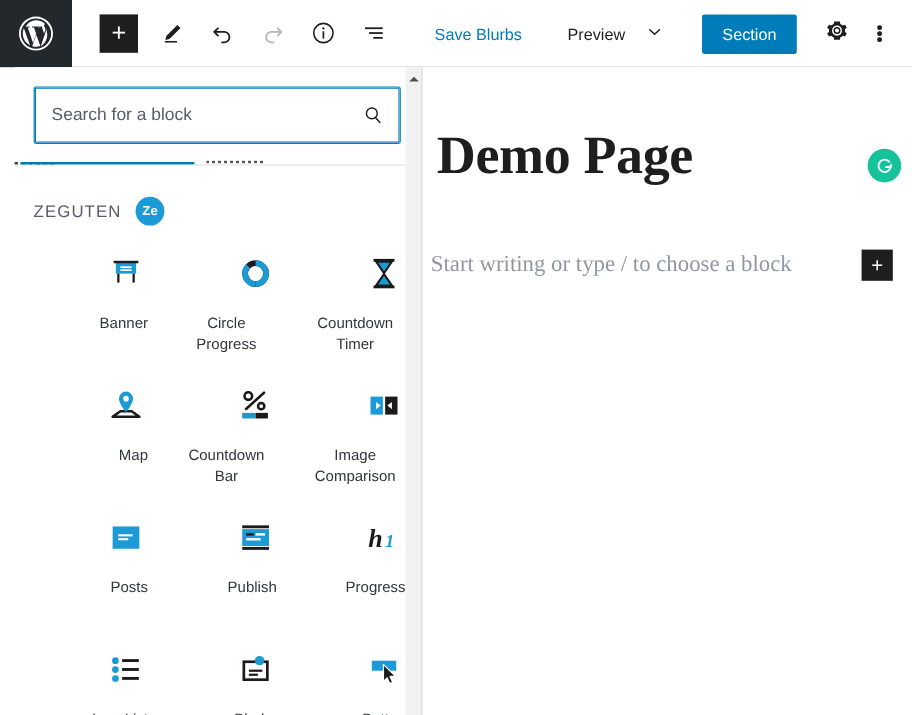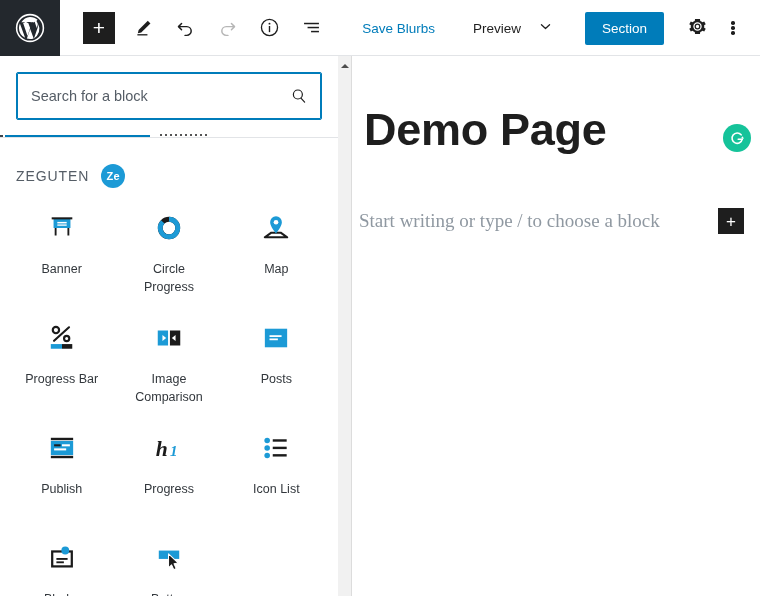--- a/index.html
+++ b/index.html
@@ -80,21 +80,21 @@
   }
   .gear-btn { margin-left: 18px; }
   .dots-btn { margin-left: 6px; }
   .dots-btn .d {
     width: 3.5px; height: 3.5px; border-radius: 50%;
     background: #1e1e1e; display: block; margin: 1.6px 0;
   }
 
   
   .inserter-panel {
-    position: absolute; top: 56px; left: 0;
+    position: absolute; top: 56px; left: 12px;
     width: 338px; height: 540px;
     background: #fff;
     overflow: hidden;
   }
   .search-wrap { padding: 16px 16px 0 16px; }
   .search-box {
     position: relative;
     border: 1px solid #007cba;
     box-shadow: 0 0 0 1px #007cba inset;
     border-radius: 2px;
@@ -160,21 +160,21 @@
   }
 
   .block-grid {
     display: grid;
     grid-template-columns: repeat(3, 1fr);
     padding: 8px 8px 0 8px;
     row-gap: 0;
   }
   .block-item {
     display: flex; flex-direction: column;
-    align-items: center;
+    align-items: flex-end;
     padding: 14px 4px 6px 4px;
     cursor: pointer;
     height: 110px;
   }
   .block-icon {
     width: 36px; height: 36px;
     display: flex; align-items: center; justify-content: center;
     margin-bottom: 14px;
   }
   .block-icon svg { display: block; }
@@ -206,21 +206,21 @@
   }
 
   
   .canvas {
     position: absolute; top: 56px; left: 353px;
     width: 407px; height: 540px;
     background: #fff;
     overflow: hidden;
   }
   .post-title {
-    font-family: Liberation Sans, sans-serif;
+    font-family: Liberation Serif, serif;
     font-size: 45px;
     font-weight: 700;
     color: #1e1e1e;
     padding: 48px 0 0 11px;
     line-height: 1.15;
     letter-spacing: -.3px;
   }
   .grammarly {
     position: absolute; top: 68px; right: 9px;
     width: 28px; height: 28px; border-radius: 50%;
@@ -392,20 +392,33 @@
         <span class="block-icon">
           <svg width="28" height="28" viewBox="0 0 32 32">
             <circle cx="16" cy="16" r="10" fill="none" stroke="#1b1b1b" stroke-width="5.5"></circle>
             <path d="M16 6a10 10 0 0 1 0 20" fill="none" stroke="#1c9ad6" stroke-width="5.5"></path>
             <path d="M16 26a10 10 0 0 1-7.1-17" fill="none" stroke="#1c9ad6" stroke-width="5.5"></path>
           </svg>
         </span>
         <span class="block-label">Circle Progress</span>
       </div>
 
+      <div class="block-item">
+        <span class="block-icon">
+          <svg width="28" height="30" viewBox="0 0 32 34">
+            <rect x="6" y="3" width="20" height="2.6" fill="#1b1b1b"></rect>
+            <rect x="6" y="28.4" width="20" height="2.6" fill="#1b1b1b"></rect>
+            <path d="M8.5 5.6h15L16 16.5z" fill="#1c9ad6"></path>
+            <path d="M8.5 28.4h15L16 17.5z" fill="#1c9ad6"></path>
+            <path d="M8.5 5.6h15L16 16.5z" fill="none" stroke="#1b1b1b" stroke-width="2"></path>
+            <path d="M8.5 28.4h15L16 17.5z" fill="none" stroke="#1b1b1b" stroke-width="2"></path>
+          </svg>
+        </span>
+        <span class="block-label">Countdown Timer</span>
+      </div>
 
       <div class="block-item">
         <span class="block-icon">
           <svg width="30" height="28" viewBox="0 0 32 30">
             <path d="M4 25 11 20h10l7 5z" fill="none" stroke="#1b1b1b" stroke-width="2.2" stroke-linejoin="round"></path>
             <path d="M16 2.5a6.3 6.3 0 0 0-6.3 6.3c0 4.7 6.3 12 6.3 12s6.3-7.3 6.3-12A6.3 6.3 0 0 0 16 2.5z" fill="#1c9ad6"></path>
             <circle cx="16" cy="8.8" r="2.5" fill="#fff"></circle>
           </svg>
         </span>
         <span class="block-label">Map</span>
@@ -414,21 +427,21 @@
       <div class="block-item">
         <span class="block-icon">
           <svg width="30" height="28" viewBox="0 0 32 30">
             <circle cx="9.5" cy="6.5" r="3.4" fill="none" stroke="#1b1b1b" stroke-width="2.3"></circle>
             <circle cx="21" cy="15.5" r="2.8" fill="none" stroke="#1b1b1b" stroke-width="2.3"></circle>
             <line x1="23.5" y1="3.5" x2="7.5" y2="18" stroke="#1b1b1b" stroke-width="2.3" stroke-linecap="round"></line>
             <rect x="4" y="21.5" width="12" height="5" fill="#1c9ad6"></rect>
             <rect x="16" y="21.5" width="11" height="5" fill="#1b1b1b"></rect>
           </svg>
         </span>
-        <span class="block-label">Progress Bar</span>
+        <span class="block-label">Countdown Bar</span>
       </div>
 
       <div class="block-item">
         <span class="block-icon">
           <svg width="30" height="26" viewBox="0 0 32 26">
             <rect x="4" y="5" width="12" height="16" fill="#1c9ad6"></rect>
             <rect x="16" y="5" width="12" height="16" fill="#1b1b1b"></rect>
             <rect x="15" y="4" width="2" height="18" fill="#fff"></rect>
             <path d="M13 13l-4-3.2v6.4z" fill="#fff"></path>
             <path d="M19 13l4-3.2v6.4z" fill="#fff"></path>

